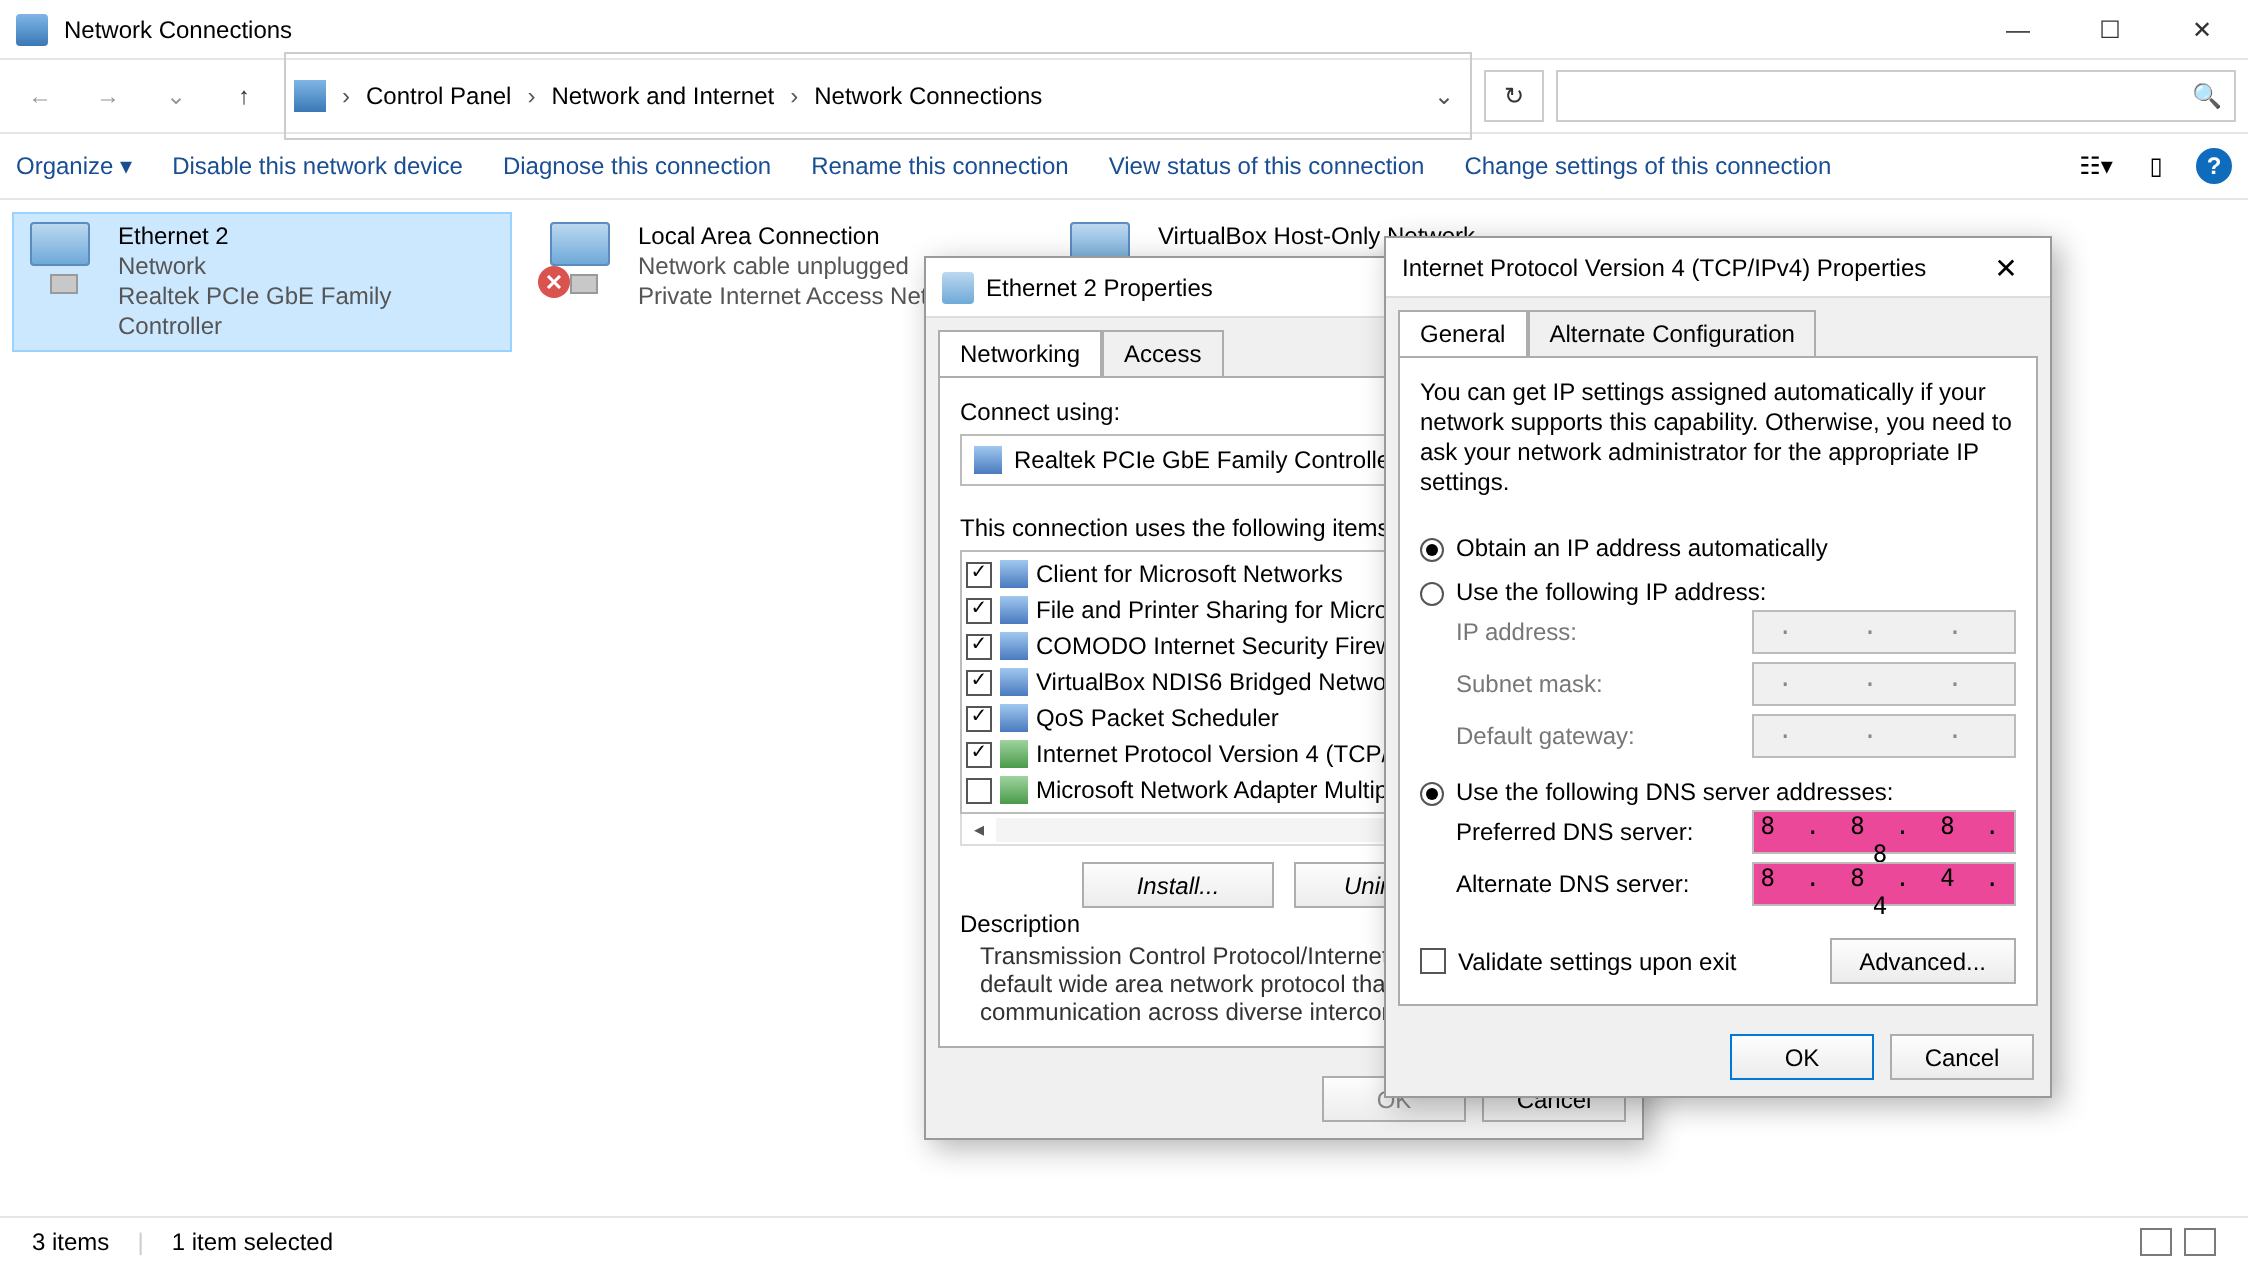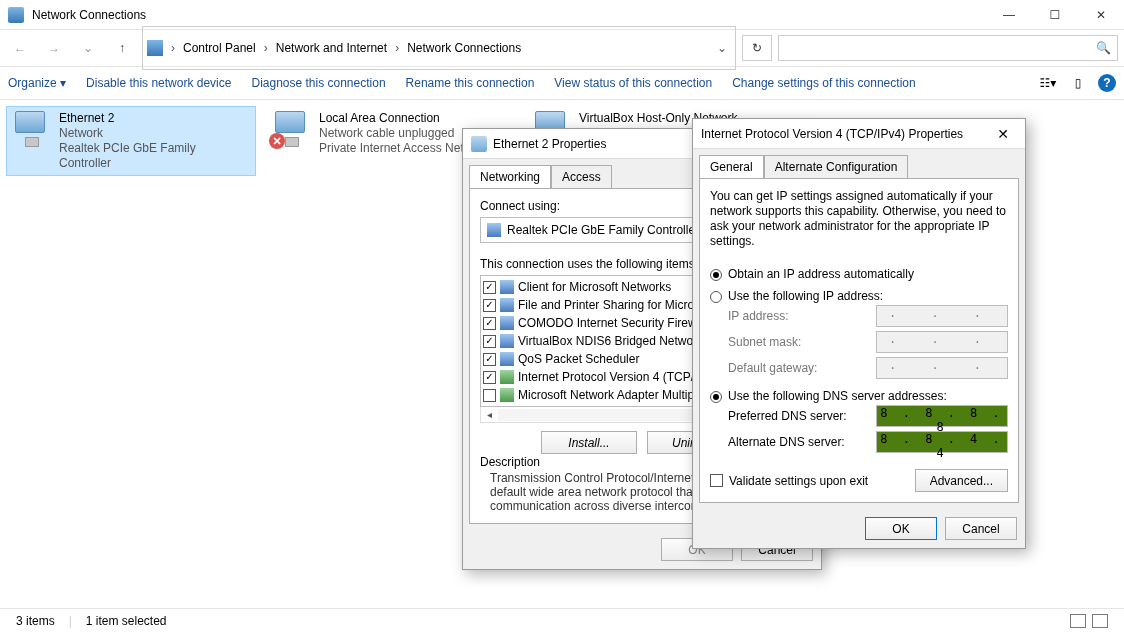--- a/index.html
+++ b/index.html
@@ -42,21 +42,21 @@
   .dlg .dlg-title { height:30px; background:#fff; display:flex; align-items:center; padding:0 8px; border-bottom:1px solid #ddd;}
   .dlg .dlg-title .dicon { width:16px;height:16px;background:linear-gradient(#bcd8f0,#6fa9d8);margin-right:6px;border-radius:2px;}
   .dlg .dlg-title .dclose { margin-left:auto; width:28px; text-align:center; font-size:14px;}
   .tabstrip { display:flex; padding:6px 6px 0 6px; background:#f0f0f0;}
   .tab { padding:4px 10px; border:1px solid #adadad; border-bottom:none; background:#fff;}
   .tab.inactive { background:#f0f0f0; }
   .tabbody { background:#fff; border:1px solid #adadad; margin:0 6px 6px 6px; padding:10px;}
   .fld { display:flex; align-items:center; height:26px;}
   .fld .lbl { width:180px; color:#777;}
   .fld.enabled .lbl { color:#000;}
-  .ipinput { width:160px; height:22px; border:1px solid #bcbcbc; background:#4d7c0f; text-align:center; letter-spacing:4px; font-family:Consolas,monospace; font-size:12px; color:#000;}
+  .ipinput { width:160px; height:22px; border:1px solid #bcbcbc; background:#ec4899; text-align:center; letter-spacing:4px; font-family:Consolas,monospace; font-size:12px; color:#000;}
   .ipinput.disabled { background:#f0f0f0; color:#888; letter-spacing:14px;}
   .radio { display:flex; align-items:flex-end; gap:6px; height:22px;}
   .radio .dot { width:12px;height:12px;border:1px solid #555;border-radius:50%; display:flex;align-items:center;justify-content:center;}
   .radio.checked .dot::after { content:""; width:6px;height:6px;border-radius:50%;background:#000;}
   .chklist { border:1px solid #bcbcbc; background:#fff; height:132px; overflow:hidden; margin-top:4px; padding:2px;}
   .chkrow { display:flex; align-items:center; height:18px; gap:4px;}
   .chkbox { width:13px;height:13px;border:1px solid #555;display:flex;align-items:center;justify-content:center;font-size:10px;line-height:10px;}
   .chkbox.checked::after { content:"✓"; }
   .miniicon { width:14px;height:14px;background:linear-gradient(#9fd49f,#4a9a4a);}
   .miniicon.blue { background:linear-gradient(#a0c8ef,#4a7abf);}

